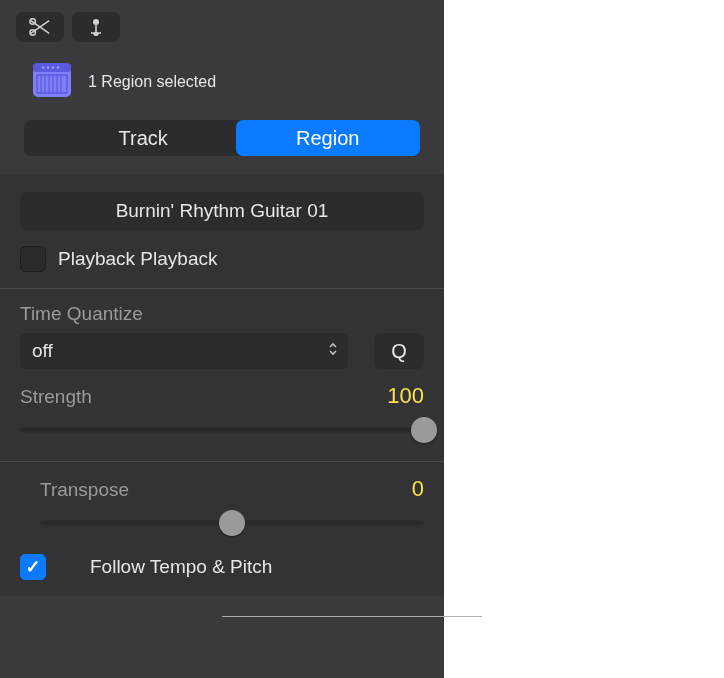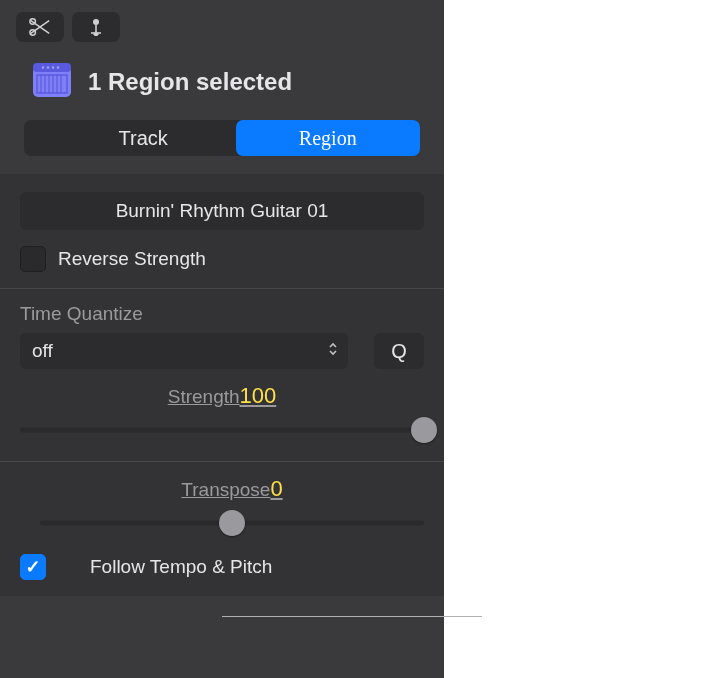--- a/index.html
+++ b/index.html
@@ -45,22 +45,22 @@
     }
     .amp-icon {
       width: 44px;
       height: 40px;
       display: flex;
       align-items: center;
       justify-content: center;
     }
     .hdr-text .title {
       color: #e6e6ea;
-      font-size: 24px;
-      font-weight: 700;
+      font-size: 16px;
+      font-weight: 400;
     }
     .hdr-text .sub {
       color: #8e8e93;
       font-size: 17px;
       margin-top: 2px;
     }
     
     .seg {
       margin: 8px 24px 0 24px;
       display: flex;
@@ -76,21 +76,20 @@
       justify-content: center;
       font-size: 20px;
       color: #e6e6ea;
       border-radius: 7px;
       cursor: pointer;
     }
     .seg .active {
       background: #0a7afe;
       color: #fff;
       font-weight: 500;
-      font-family: Liberation Serif, serif;
     }
     
     .darker {
       background: #333335;
       margin-top: 18px;
     }
     
     .name-field {
       margin: 0 20px;
       padding-top: 18px;
@@ -183,26 +182,25 @@
       display: flex;
       align-items: center;
       justify-content: center;
       color: #e6e6ea;
       font-size: 20px;
       font-weight: 500;
       cursor: pointer;
     }
     .param-row {
       display: flex;
-      justify-content: center;
+      justify-content: space-between;
       align-items: baseline;
       margin-top: 14px;
       color: #9a9a9e;
       font-size: 19px;
-      text-decoration: underline;
     }
     .param-row .val {
       color: #fde047;
       font-size: 22px;
     }
     .slider {
       position: relative;
       height: 26px;
       margin-top: 8px;
       cursor: pointer;
@@ -290,21 +288,21 @@
   </div>
 
   <div class="darker">
 
     <div class="name-field">
       <div class="inner">Burnin' Rhythm Guitar 01</div>
     </div>
 
     <div class="check-row">
       <div class="check-box" id="cb-reverse"></div>
-      <div class="check-label">Reverse Strength</div>
+      <div class="check-label">Playback Playback</div>
     </div>
 
     <div class="divider"></div>
 
     <div class="section">
       <div class="sec-label">Time Quantize</div>
       <div class="dropdown-row">
         <div class="dropdown">
           <span>off</span>
           <span class="chev">

